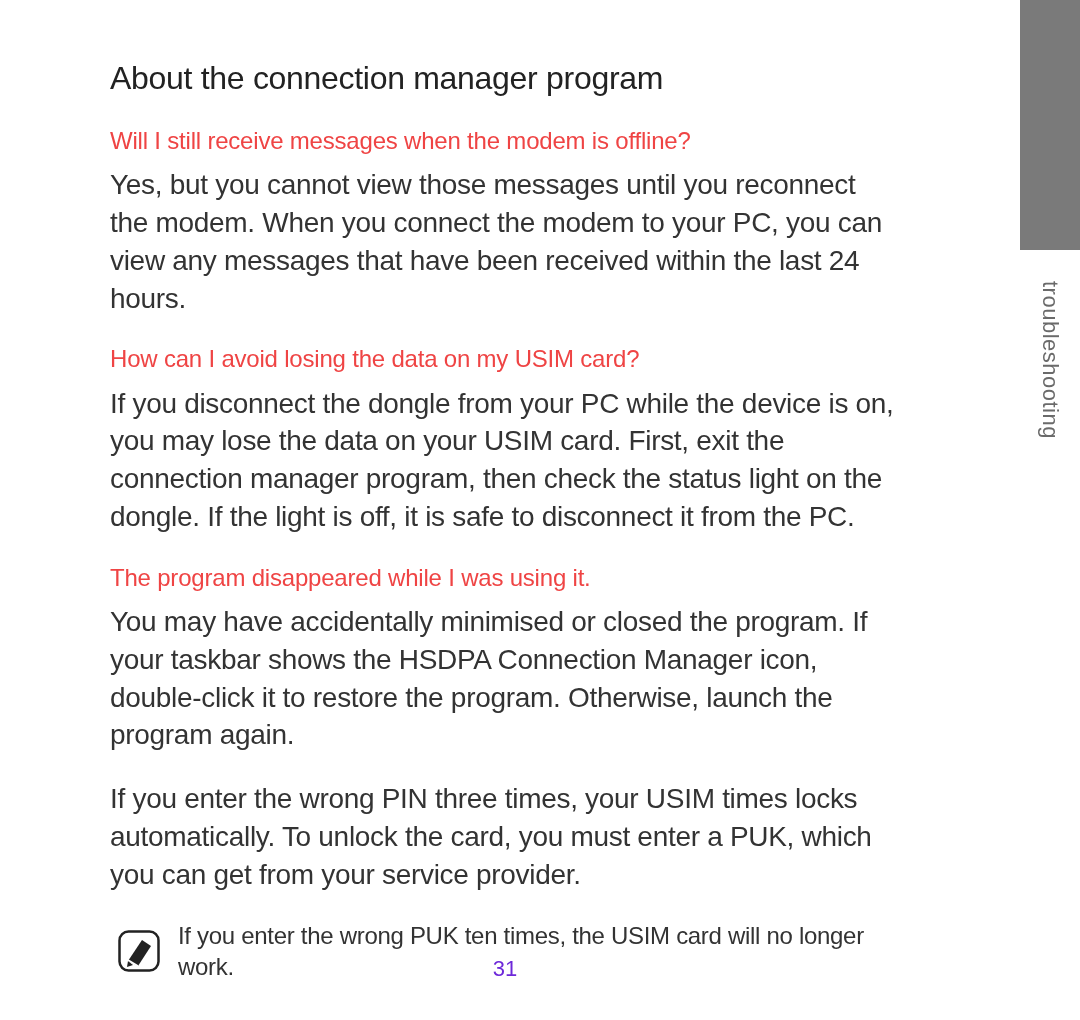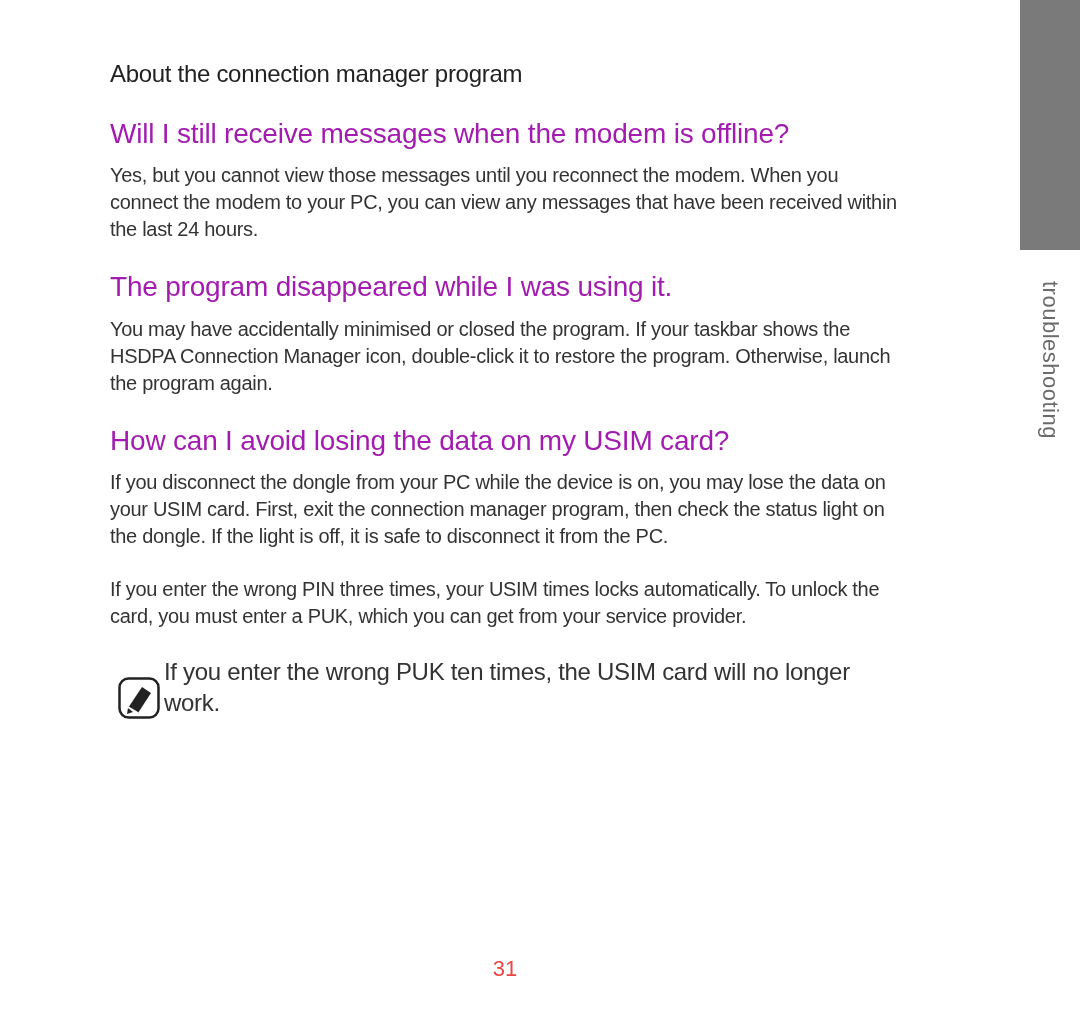--- a/index.html
+++ b/index.html
@@ -14,47 +14,47 @@
       font-family: Arial, Helvetica, sans-serif;
       color: #222;
       position: relative;
       overflow: hidden;
     }
     .page {
       padding: 60px 110px 0 110px;
       width: 1010px;
     }
     .title {
-      font-size: 24px;
+      font-size: 32px;
       font-weight: 400;
       margin-bottom: 28px;
       letter-spacing: -0.3px;
     }
     .qa-block {
       margin-bottom: 26px;
     }
     .question {
-      font-size: 28px;
+      font-size: 24px;
       font-weight: 400;
       margin-bottom: 10px;
       line-height: 1.3;
       letter-spacing: -0.2px;
-      color: #a21caf;
+      color: #ef4444;
     }
     .answer {
-      font-size: 20px;
+      font-size: 28px;
       font-weight: 300;
       line-height: 1.35;
       color: #333;
       letter-spacing: -0.3px;
     }
     .note-row {
       display: flex;
-      align-items: flex-end;
-      gap: 4px;
+      align-items: center;
+      gap: 18px;
       padding-left: 8px;
     }
     .note-icon {
       width: 42px;
       height: 42px;
       flex-shrink: 0;
     }
     .note-icon svg {
       width: 42px;
       height: 42px;
@@ -93,48 +93,48 @@
       letter-spacing: 0.5px;
     }
     .page-number {
       position: absolute;
       bottom: 38px;
       left: 0;
       width: 1010px;
       text-align: center;
       font-size: 22px;
       font-weight: 300;
-      color: #ef4444;
+      color: #6d28d9;
       margin-top: 40px;
     }
   </style>
 </head>
 <body>
 
 <div class="side-tab-dark"></div>
 <div class="side-tab-label">
   <span>troubleshooting</span>
 </div>
 
 <div class="page">
   <h1 class="title">About the connection manager program</h1>
 
   <div class="qa-block">
     <div class="question">Will I still receive messages when the modem is offline?</div>
     <div class="answer">Yes, but you cannot view those messages until you reconnect the modem. When you connect the modem to your PC, you can view any messages that have been received within the last 24 hours.</div>
   </div>
 
   <div class="qa-block">
-    <div class="question">The program disappeared while I was using it.</div>
-    <div class="answer">You may have accidentally minimised or closed the program. If your taskbar shows the HSDPA Connection Manager icon, double-click it to restore the program. Otherwise, launch the program again.</div>
+    <div class="question">How can I avoid losing the data on my USIM card?</div>
+    <div class="answer">If you disconnect the dongle from your PC while the device is on, you may lose the data on your USIM card. First, exit the connection manager program, then check the status light on the dongle. If the light is off, it is safe to disconnect it from the PC.</div>
   </div>
 
   <div class="qa-block">
-    <div class="question">How can I avoid losing the data on my USIM card?</div>
-    <div class="answer">If you disconnect the dongle from your PC while the device is on, you may lose the data on your USIM card. First, exit the connection manager program, then check the status light on the dongle. If the light is off, it is safe to disconnect it from the PC.</div>
+    <div class="question">The program disappeared while I was using it.</div>
+    <div class="answer">You may have accidentally minimised or closed the program. If your taskbar shows the HSDPA Connection Manager icon, double-click it to restore the program. Otherwise, launch the program again.</div>
   </div>
 
   <div class="qa-block">
     <div class="answer">If you enter the wrong PIN three times, your USIM times locks automatically. To unlock the card, you must enter a PUK, which you can get from your service provider.</div>
   </div>
 
   <div class="note-row">
     <div class="note-icon">
       <svg viewBox="0 0 42 42">
         <rect x="1.5" y="1.5" width="39" height="39" rx="9" ry="9" fill="none" stroke="#222" stroke-width="2.5"></rect>

